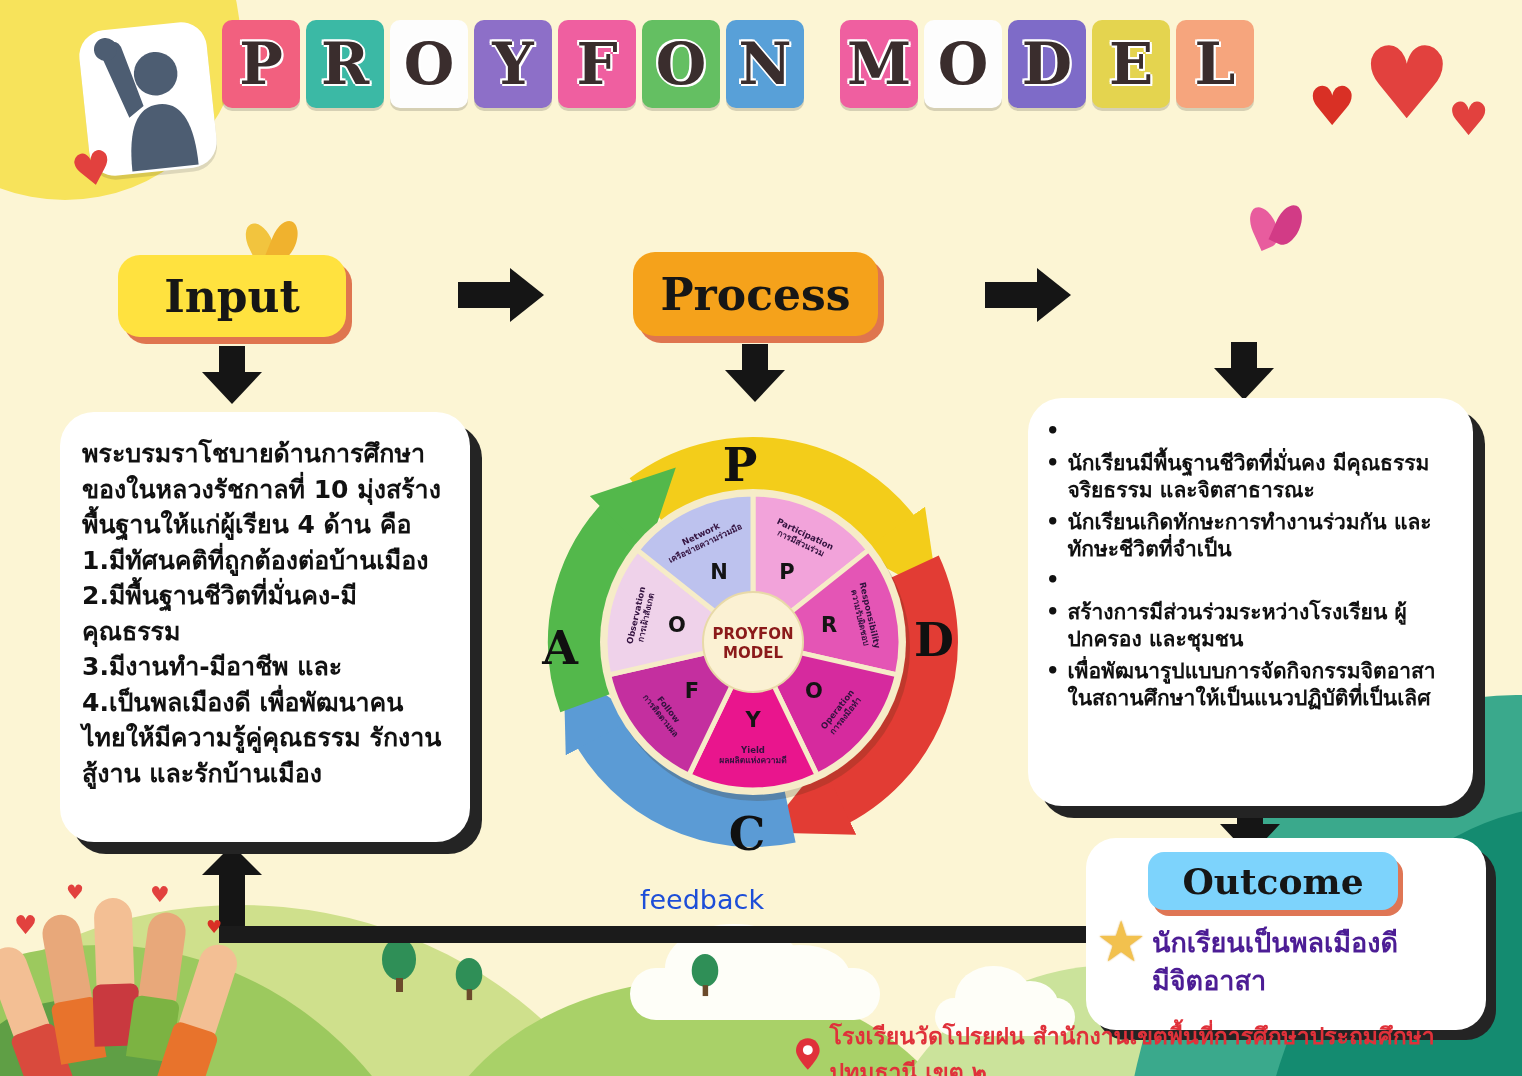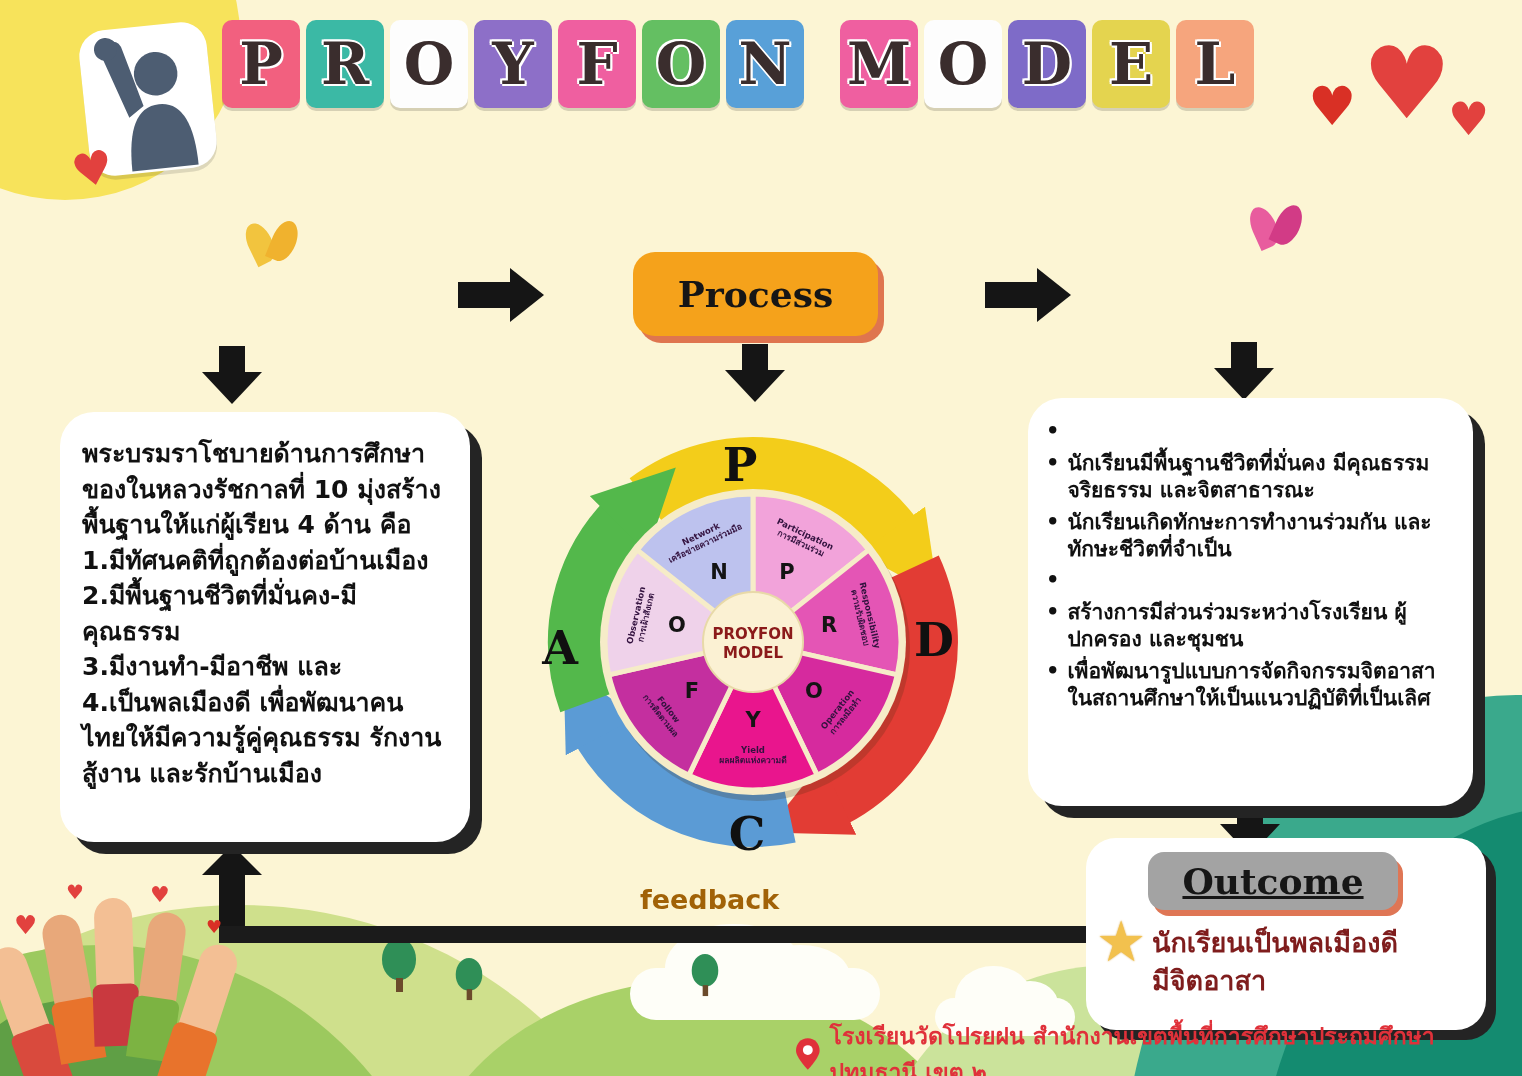--- a/index.html
+++ b/index.html
@@ -43,21 +43,21 @@
   .heart2{left:1308px;top:80px;font-size:54px;color:#d93025;}
   .heart3{left:1448px;top:96px;font-size:46px;}
   .subtitle{position:absolute;left:265px;width:990px;text-align:center;font-size:31px;font-weight:800;color:#3f3f3f;z-index:4;}
   .sub1{top:102px;} .sub2{top:147px;} .sub3{top:192px;}
 
   
   .pill{position:absolute;display:flex;align-items:center;justify-content:center;border-radius:22px;
     font-family:"DejaVu Serif",serif;font-weight:700;color:#161616;z-index:4;
     box-shadow:6px 7px 0 rgba(217,94,55,.85);}
   .pill-input{left:118px;top:255px;width:228px;height:82px;font-size:44px;}
-  .pill-process{left:633px;top:252px;width:245px;height:84px;font-size:36px;}
+  .pill-process{left:633px;top:252px;width:245px;height:84px;font-size:44px;}
   .pill-output{left:1130px;top:255px;width:228px;height:82px;font-size:44px;}
 
   
   .arr-h{position:absolute;display:flex;align-items:center;z-index:4;}
   .arr-h .bar{width:52px;height:26px;background:#151515;}
   .arr-h .head{width:0;height:0;border-top:27px solid transparent;border-bottom:27px solid transparent;border-left:34px solid #151515;}
   .arr-v{position:absolute;display:flex;flex-direction:column;align-items:center;z-index:4;}
   .arr-v .bar{width:26px;height:26px;background:#151515;}
   .arr-v .head{width:0;height:0;border-left:30px solid transparent;border-right:30px solid transparent;border-top:32px solid #151515;}
   .arr-up{position:absolute;display:flex;flex-direction:column;align-items:center;z-index:3;}
@@ -68,25 +68,25 @@
   .whitebox{position:absolute;background:#fff;border-radius:34px;box-shadow:12px 12px 0 #242424;z-index:4;}
   .left-box{left:60px;top:412px;width:410px;height:430px;padding:24px 22px;box-sizing:border-box;
     font-size:25px;font-weight:700;color:#111;line-height:1.42;white-space:pre-line;}
   .right-box{left:1028px;top:398px;width:445px;height:408px;padding:20px 18px;box-sizing:border-box;}
   .bullet-row{display:flex;gap:8px;font-size:21px;font-weight:700;color:#111;line-height:1.28;margin-bottom:5px;}
   .bullet-dot{flex:0 0 auto;}
   .outcome-box{left:1086px;top:838px;width:400px;height:192px;border-radius:30px;box-shadow:10px 10px 0 #242424;z-index:5;}
   .pill-outcome{position:absolute;left:62px;top:14px;width:250px;height:58px;border-radius:16px;display:flex;align-items:center;justify-content:center;
     font-family:"DejaVu Serif",serif;font-weight:700;font-size:36px;color:#161616;box-shadow:5px 6px 0 rgba(217,94,55,.85);}
   .outcome-star{position:absolute;left:10px;top:76px;font-size:56px;color:#f2c14e;text-shadow:0 0 2px #d79b24;line-height:1;}
-  .outcome-text{position:absolute;left:66px;top:86px;font-size:27px;font-weight:800;color:#7f1d1d;white-space:pre-line;line-height:1.4;}
+  .outcome-text{position:absolute;left:66px;top:86px;font-size:27px;font-weight:800;color:#4c1d95;white-space:pre-line;line-height:1.4;}
 
   
   .fb-bar{position:absolute;left:219px;top:926px;width:870px;height:17px;background:#1b1b1b;z-index:3;}
-  .fb-label{position:absolute;left:640px;top:884px;font-size:27px;font-weight:700;color:#a16207;z-index:3;}
+  .fb-label{position:absolute;left:640px;top:884px;font-size:27px;font-weight:400;color:#1d4ed8;z-index:3;}
 
   
   .wheel-svg{position:absolute;left:498px;top:392px;z-index:3;pointer-events:none;}
 
   
   .hands{position:absolute;left:0;top:878px;width:235px;height:198px;z-index:4;}
   .arm{position:absolute;display:flex;flex-direction:column;align-items:center;}
   .palm{width:38px;height:92px;border-radius:19px 19px 6px 6px;}
   .sleeve{width:46px;height:62px;border-radius:8px 8px 0 0;margin-top:-6px;}
   .hand-heart{position:absolute;color:#e2413e;line-height:1;}
@@ -150,20 +150,21 @@
     <div class="tblock" style="background: rgb(253, 253, 253);">O</div>
     <div class="tblock" style="background: rgb(126, 107, 200);">D</div>
     <div class="tblock" style="background: rgb(228, 212, 79);">E</div>
     <div class="tblock" style="background: rgb(246, 165, 125);">L</div>
   </div>
   <span class="heart heart1">♥</span>
   <span class="heart heart2">♥</span>
   <span class="heart heart3">♥</span>
 
 
+  <div class="pill pill-input" style="background: rgb(255, 226, 63);">Input</div>
   <div class="pill pill-process" style="background: rgb(245, 162, 27);">Process</div>
 
   <div class="arr-h" style="left:458px;top:268px;">
       <div class="bar"></div>
       <div class="head"></div>
     </div>
   <div class="arr-h" style="left:985px;top:268px;">
       <div class="bar"></div>
       <div class="head"></div>
     </div>
@@ -285,21 +286,21 @@
     <text transform="translate(205.4 147.4) rotate(-25.7)" text-anchor="middle" font-size="8.5" font-weight="bold" fill="#33123f">
       <tspan x="0" dy="-3">Network</tspan><tspan x="0" dy="10">เครือข่ายความร่วมมือ</tspan>
     </text>
 
     <circle cx="255" cy="250" r="50" fill="#fbf1d3" stroke="#e8d9a8" stroke-width="2"></circle>
     <text x="255" y="247" font-size="15" font-weight="bold" fill="#8b1a1a" text-anchor="middle">PROYFON</text>
     <text x="255" y="266" font-size="15" font-weight="bold" fill="#8b1a1a" text-anchor="middle">MODEL</text>
   </svg>
 
   <div class="whitebox outcome-box">
-    <div class="pill-outcome" style="background: #a3a3a3; text-decoration: underline;">Outcome</div>
+    <div class="pill-outcome" style="background: #7dd3fc;">Outcome</div>
     <span class="outcome-star">★</span>
     <div class="outcome-text">นักเรียนเป็นพลเมืองดี
 มีจิตอาสา</div>
   </div>
 
   <div class="arr-up" style="left:202px;top:845px;">
       <div class="head"></div>
       <div class="bar"></div>
     </div>
   <div class="fb-bar"></div>

